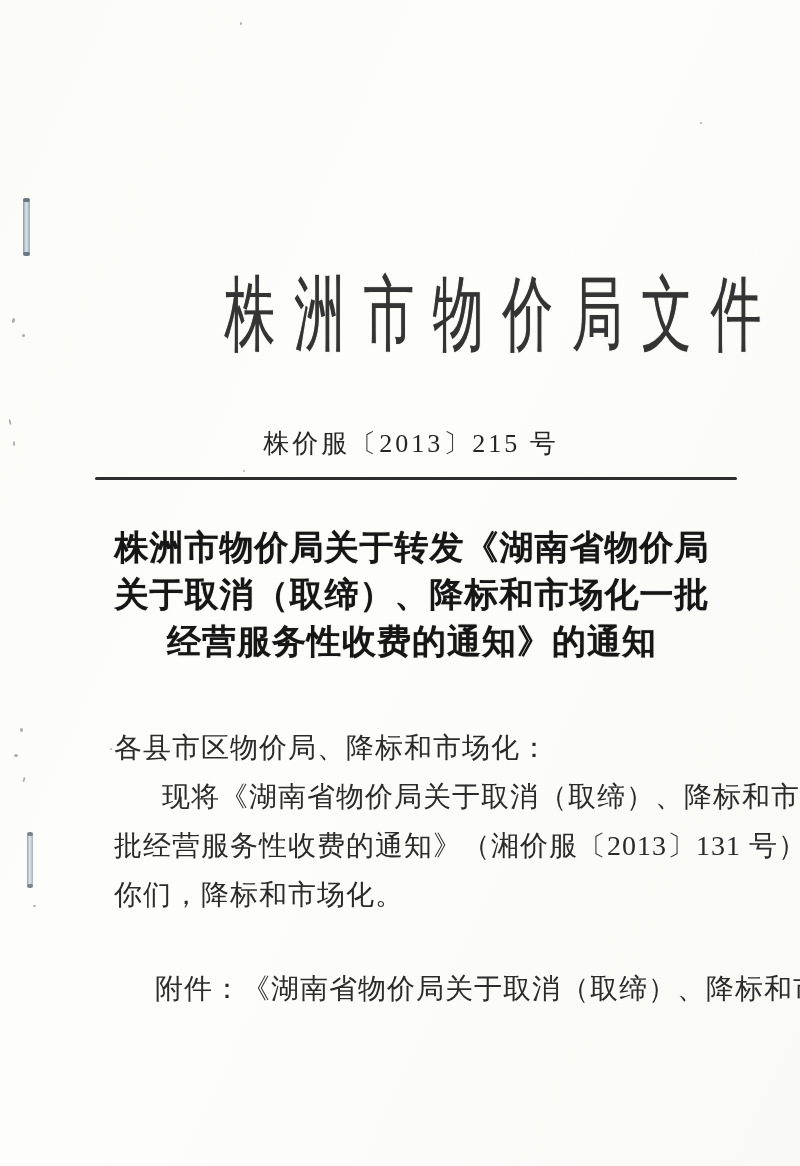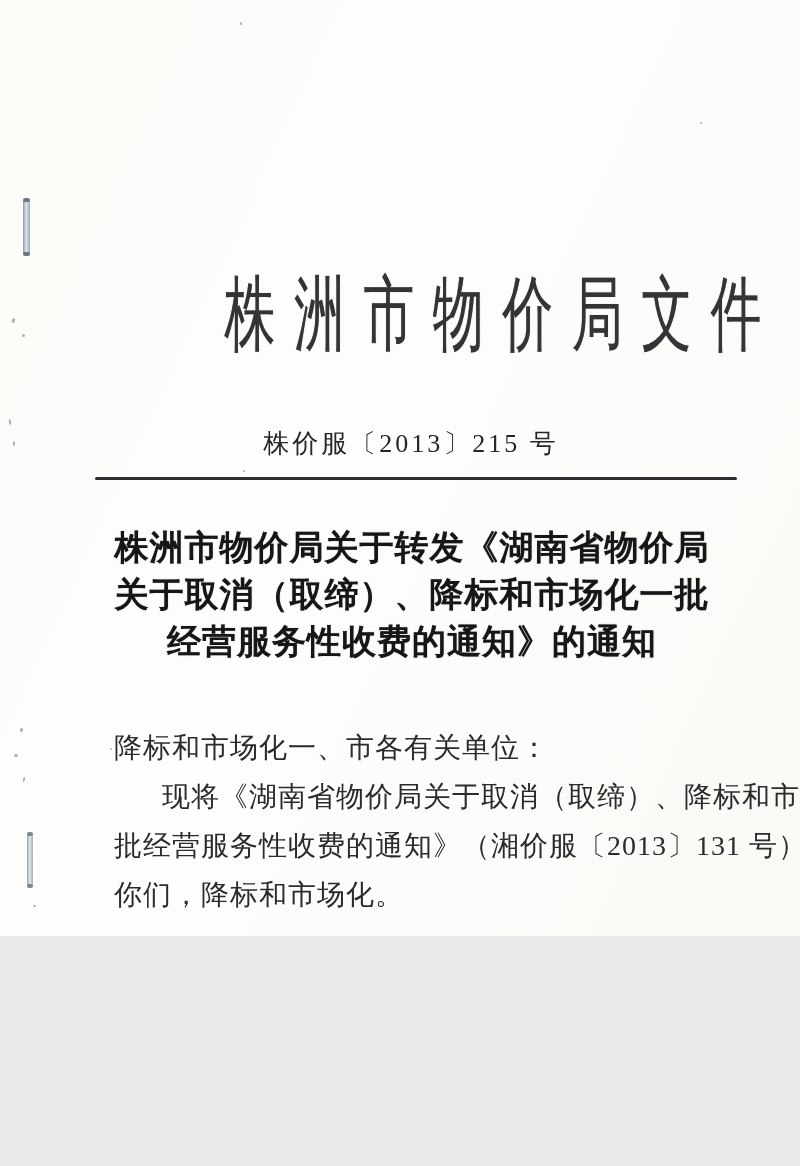--- a/index.html
+++ b/index.html
@@ -3,21 +3,21 @@
 <meta charset="utf-8">
 <style>
   html,body{margin:0;padding:0;}
   body{
     width:800px;height:1166px;
     background:#e9e9e7;
     font-family:"Liberation Serif","DejaVu Serif",serif;
   }
   .page{
     position:relative;
-    width:800px;height:936px;
+    width:800px;height:1166px;
     background:linear-gradient(115deg,#fbfbf8 0%,#fdfdfb 45%,#f9f9f6 100%);
     overflow:hidden;
     color:#2b2b2b;
   }
 
   
   .staple{
     position:absolute;
     border-radius:3px;
     background:linear-gradient(to right,#8796a3,#dde6ec 45%,#9aa9b5);
@@ -117,21 +117,21 @@
 
   <div class="rule"></div>
 
   <div class="doc-title">
     <div>株洲市物价局关于转发《湖南省物价局</div>
     <div>关于取消（取缔）、降标和市场化一批</div>
     <div>经营服务性收费的通知》的通知</div>
   </div>
 
   <div class="body-block">
-    <div class="body-line">降标和市场化一、市各有关单位：</div>
+    <div class="body-line">各县市区物价局、降标和市场化：</div>
     <div class="body-line indent-2">现将《湖南省物价局关于取消（取缔）、降标和市场化一</div>
     <div class="body-line">批经营服务性收费的通知》（湘价服〔2013〕131 号）转发给</div>
     <div class="body-line">你们，降标和市场化。</div>
     <div class="blank-line"></div>
     <div class="body-line indent-att">附件：《湖南省物价局关于取消（取缔）、降标和市场化</div>
   </div>
 
 </div>
 
 </body></html>

